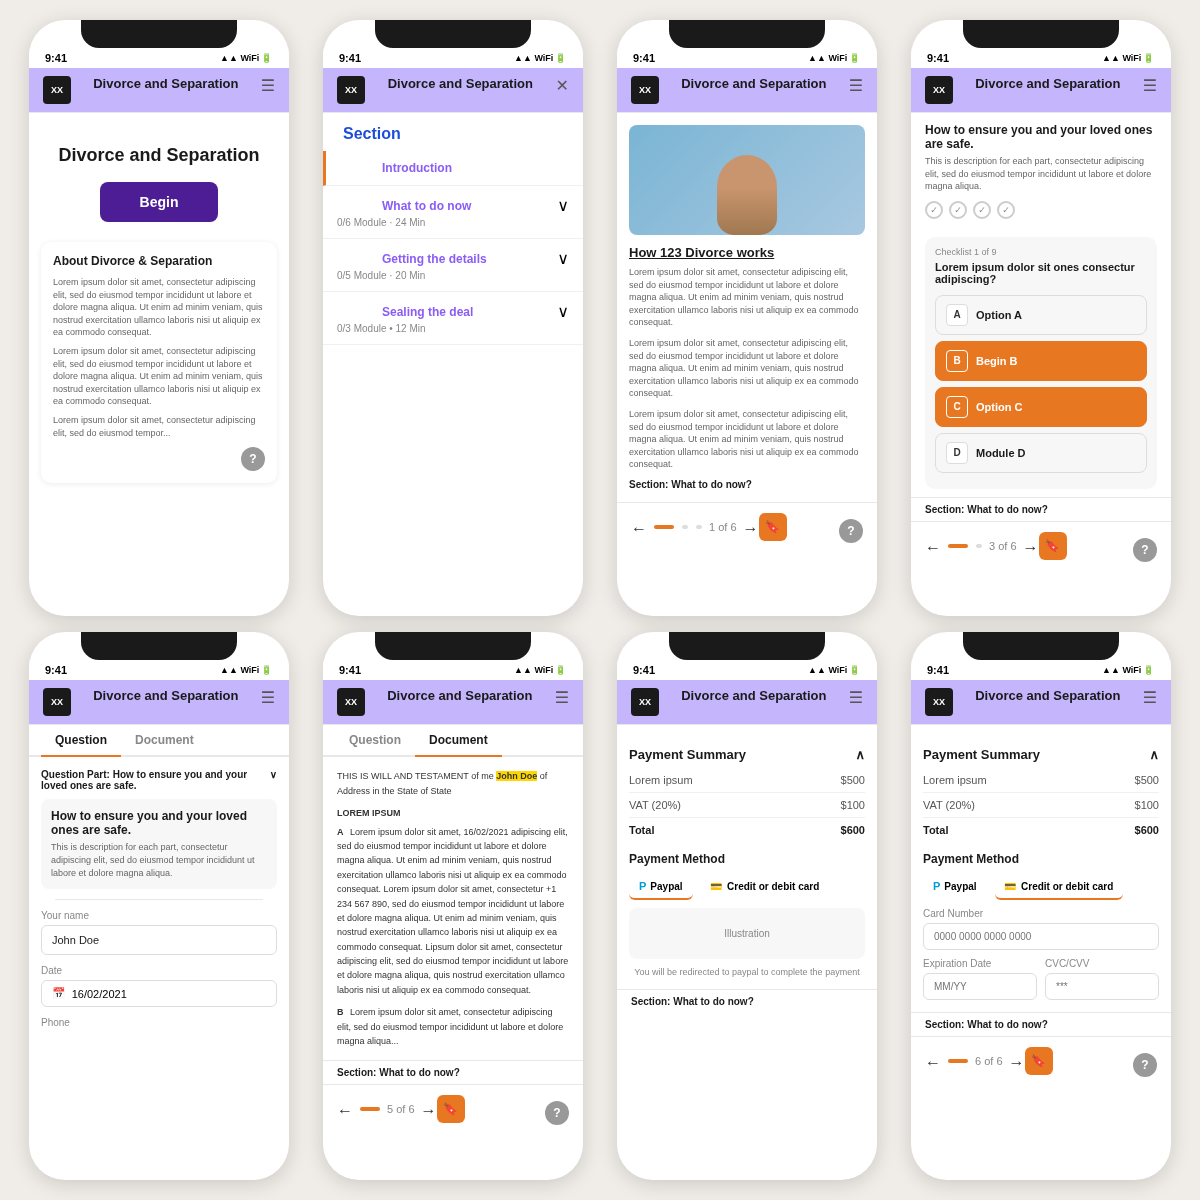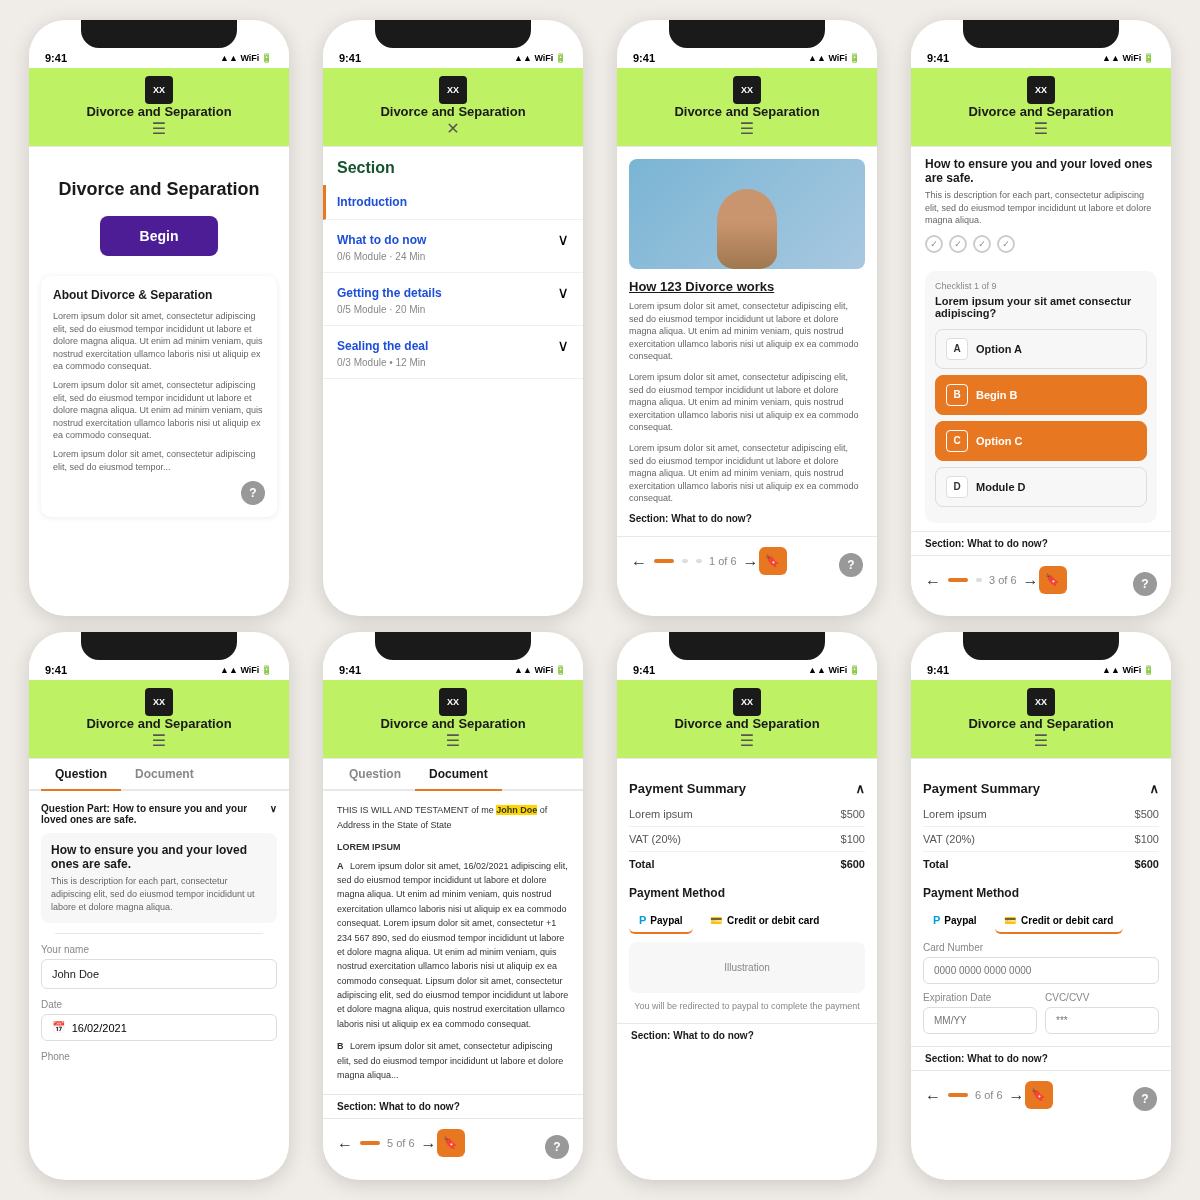--- a/index.html
+++ b/index.html
@@ -38,27 +38,25 @@
       justify-content: space-between;
       align-items: center;
       padding: 4px 16px;
       font-size: 10px;
       font-weight: 600;
       background: #fff;
     }
     .status-time { font-size: 11px; font-weight: 700; }
     .status-icons { display: flex; gap: 3px; align-items: center; font-size: 9px; }
     .top-bar {
-      background: #bef264;
+      background: #c4b5fd;
       border-bottom: 1px solid #e8e8e8;
       padding: 8px 14px;
       display: flex;
-      align-items: center;
       justify-content: space-between;
-      flex-direction: column;
     }
     .top-bar-logo {
       width: 28px; height: 28px;
       background: #1a1a1a;
       display: flex; align-items: center; justify-content: center;
       color: #fff; font-size: 9px; font-weight: 700;
       border-radius: 4px;
     }
     .top-bar-title {
       font-size: 13px; font-weight: 600;
@@ -92,28 +90,28 @@
     .about-text { font-size: 9px; color: #666; line-height: 1.4; margin-bottom: 6px; }
     .help-btn {
       width: 24px; height: 24px; border-radius: 50%;
       background: #999; color: #fff;
       display: flex; align-items: center; justify-content: center;
       font-size: 12px; font-weight: 700;
       margin-left: auto; margin-top: 8px; cursor: pointer;
     }
 
     
-    .section-title { font-size: 16px; font-weight: 700; padding: 12px 14px 8px; color: #14532d; }
+    .section-title { font-size: 16px; font-weight: 700; padding: 12px 20px 8px; color: #1d4ed8; }
     .menu-item {
       padding: 10px 14px;
       border-bottom: 1px solid #f0f0f0;
       cursor: pointer;
     }
     .menu-item.active { border-left: 3px solid #e87722; padding-left: 11px; }
-    .menu-item-title { font-size: 12px; font-weight: 600; color: #1d4ed8; }
+    .menu-item-title { font-size: 12px; font-weight: 600; color: #8b5cf6; margin-left: 45px; }
     .menu-item-sub { font-size: 10px; color: #888; margin-top: 2px; }
     .menu-item-row { display: flex; justify-content: space-between; align-items: center; }
 
     
     .video-thumb {
       width: 100%; height: 110px;
       background: linear-gradient(135deg, #7ab5d4, #a8c8e0);
       border-radius: 8px;
       display: flex; align-items: center; justify-content: center;
       position: relative;
@@ -380,21 +378,21 @@
   <div class="quiz-header-text">How to ensure you and your loved ones are safe.</div>
   <div class="quiz-desc">This is description for each part, consectetur adipiscing elit, sed do eiusmod tempor incididunt ut labore et dolore magna aliqua.</div>
   <div class="check-row">
     <div class="check-circle">✓</div>
     <div class="check-circle">✓</div>
     <div class="check-circle">✓</div>
     <div class="check-circle">✓</div>
   </div>
   <div class="checklist-card">
     <div class="checklist-label">Checklist 1 of 9</div>
-    <div class="checklist-question">Lorem ipsum your sit amet consectur adipiscing?</div>
+    <div class="checklist-question">Lorem ipsum dolor sit ones consectur adipiscing?</div>
     <div class="option-row">
       <div class="option-letter">A</div>
       <span class="option-text">Option A</span>
     </div>
     <div class="option-row selected">
       <div class="option-letter">B</div>
       <span class="option-text">Begin B</span>
     </div>
     <div class="option-row selected">
       <div class="option-letter">C</div>

